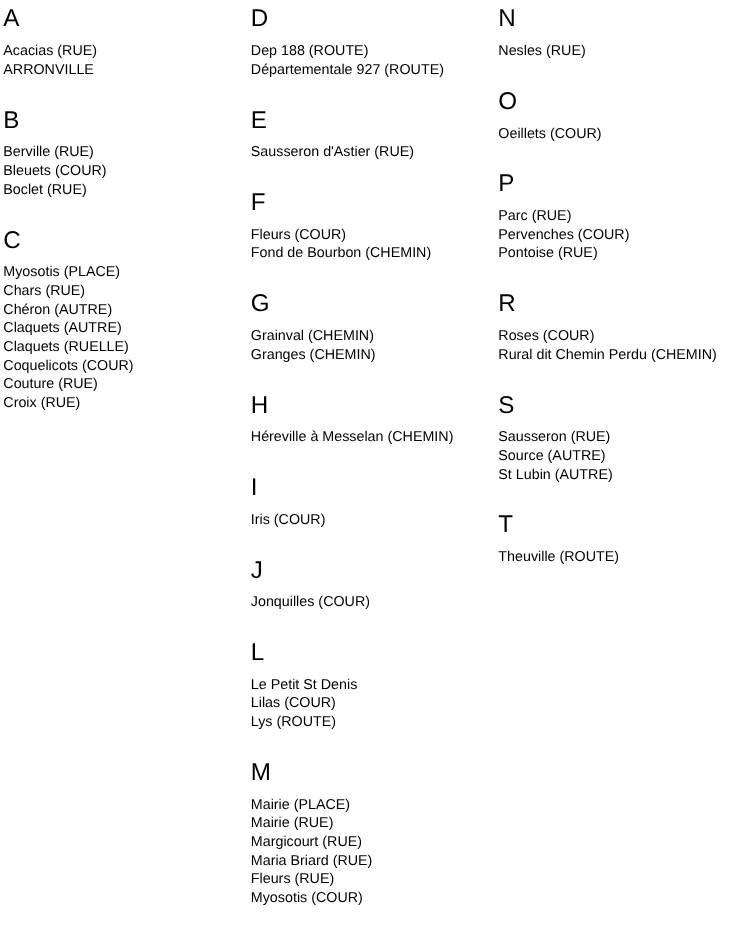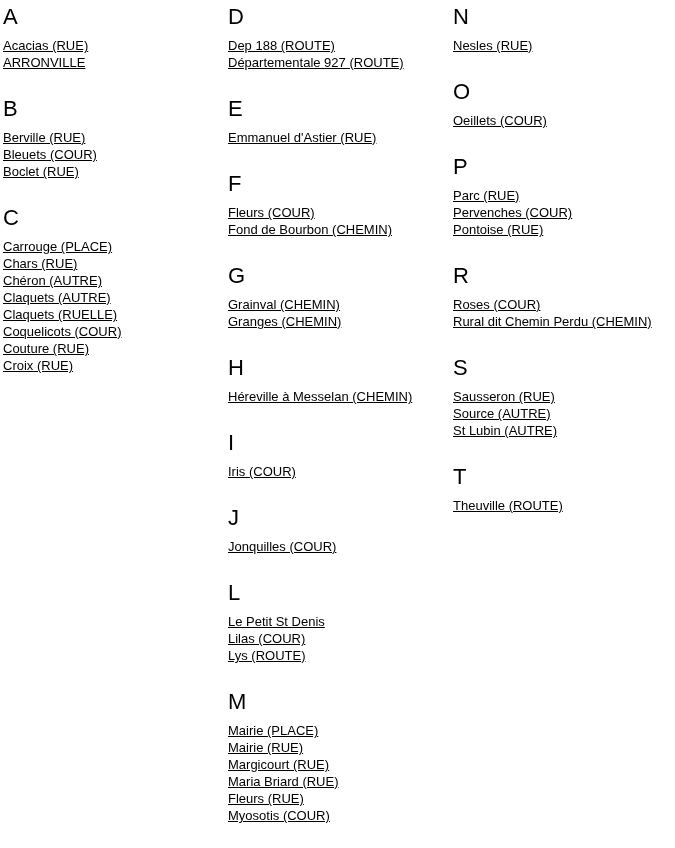--- a/index.html
+++ b/index.html
@@ -29,21 +29,20 @@
   }
   .letter {
     font-size: 22px;
     font-weight: normal;
     line-height: 23px;
     margin: 0;
     padding: 0;
   }
   .entries {
     margin-top: 9px;
-    text-decoration: underline;
   }
   .entry {
     font-size: 13px;
     line-height: 17px;
     white-space: nowrap;
   }
 </style>
 </head>
 <body>
 
@@ -60,21 +59,21 @@
         <h2 class="letter">B</h2>
         <div class="entries">
           <div class="entry">Berville (RUE)</div>
           <div class="entry">Bleuets (COUR)</div>
           <div class="entry">Boclet (RUE)</div>
         </div>
       </section>
       <section class="section">
         <h2 class="letter">C</h2>
         <div class="entries">
-          <div class="entry">Carrouge (PLACE)</div>
+          <div class="entry">Myosotis (PLACE)</div>
           <div class="entry">Chars (RUE)</div>
           <div class="entry">Chéron (AUTRE)</div>
           <div class="entry">Claquets (AUTRE)</div>
           <div class="entry">Claquets (RUELLE)</div>
           <div class="entry">Coquelicots (COUR)</div>
           <div class="entry">Couture (RUE)</div>
           <div class="entry">Croix (RUE)</div>
         </div>
       </section>
     </div>
@@ -82,21 +81,21 @@
       <section class="section">
         <h2 class="letter">D</h2>
         <div class="entries">
           <div class="entry">Dep 188 (ROUTE)</div>
           <div class="entry">Départementale 927 (ROUTE)</div>
         </div>
       </section>
       <section class="section">
         <h2 class="letter">E</h2>
         <div class="entries">
-          <div class="entry">Emmanuel d'Astier (RUE)</div>
+          <div class="entry">Sausseron d'Astier (RUE)</div>
         </div>
       </section>
       <section class="section">
         <h2 class="letter">F</h2>
         <div class="entries">
           <div class="entry">Fleurs (COUR)</div>
           <div class="entry">Fond de Bourbon (CHEMIN)</div>
         </div>
       </section>
       <section class="section">

